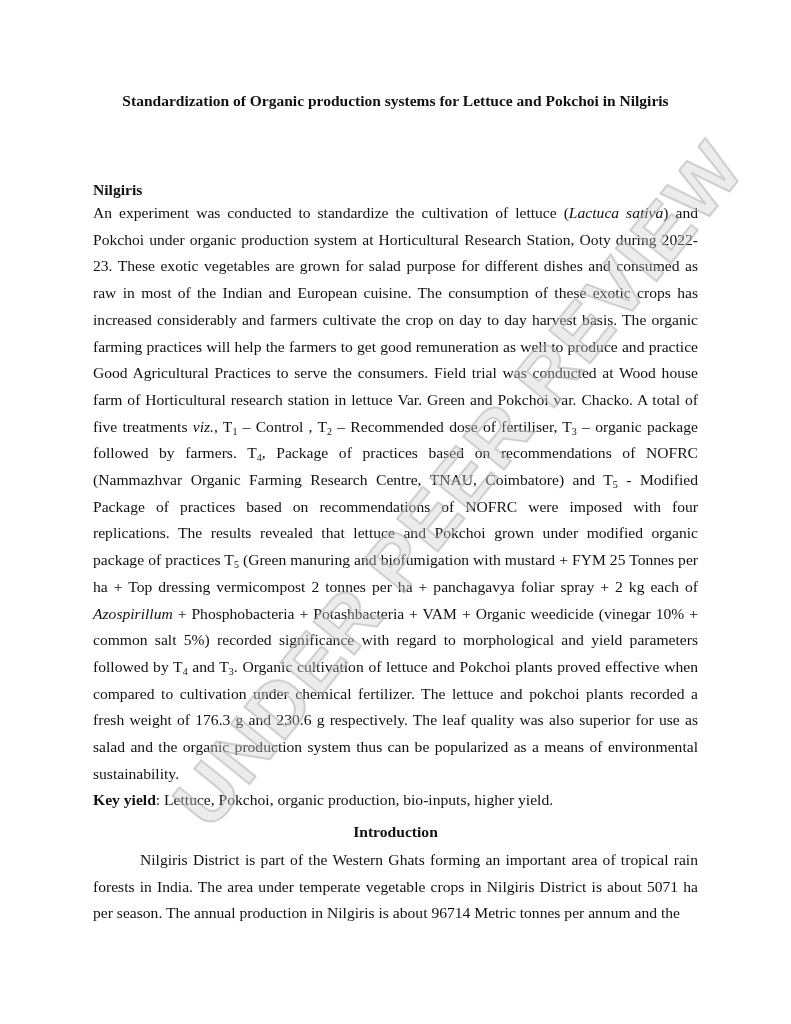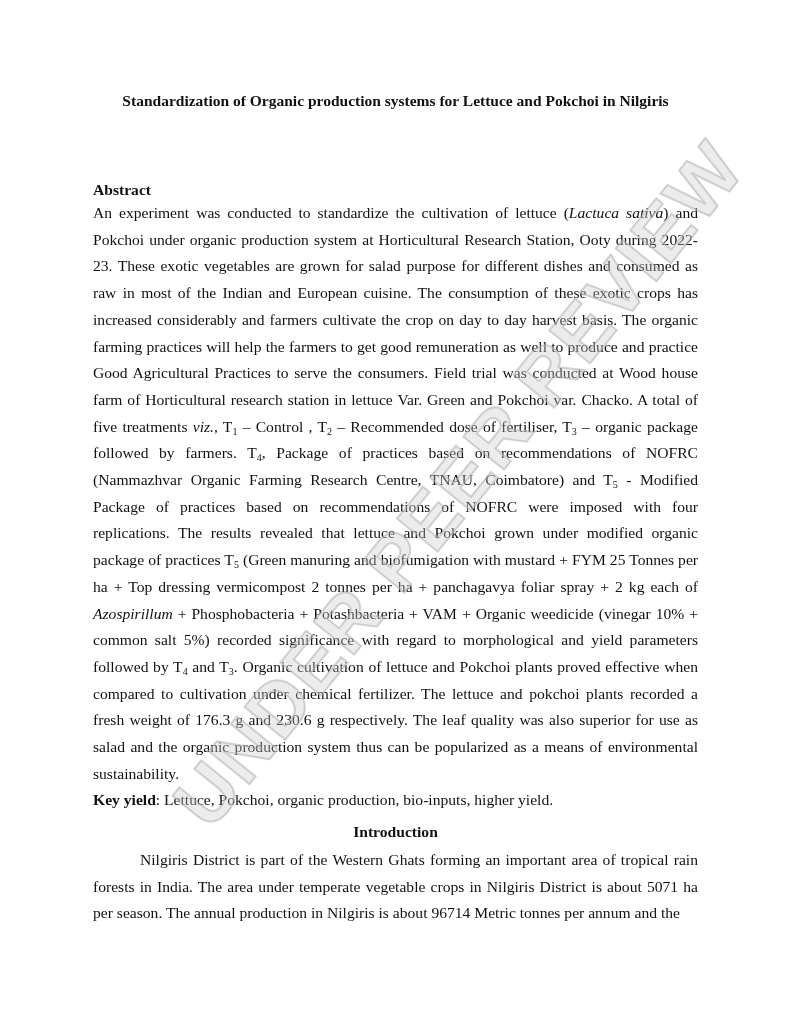--- a/index.html
+++ b/index.html
@@ -25,21 +25,21 @@
                color: rgba(200,200,200,0.35); -webkit-text-stroke: 2px rgba(175,175,175,0.55);
                text-align: center; pointer-events: none; white-space: nowrap; }
 </style>
 </head>
 <body>
 
 <div class="page">
 
   <div class="title">Standardization of Organic production systems for Lettuce and Pokchoi in Nilgiris</div>
 
-  <div class="col heading abstract-heading">Abstract</div>
+  <div class="col heading abstract-heading">Nilgiris</div>
 
   <div class="col abstract">
     <p><span>An experiment was conducted to standardize the cultivation of lettuce (</span><i>Lactuca sativa</i><span>) and Pokchoi under organic production system at Horticultural Research Station, Ooty during 2022-23. These exotic vegetables are grown for salad purpose for different dishes and consumed as raw in most of the Indian and European cuisine. The consumption of these exotic crops has increased considerably and farmers cultivate the crop on day to day harvest basis. The organic farming practices will help the farmers to get good remuneration as well to produce and practice Good Agricultural Practices to serve the consumers. Field trial was conducted at Wood house farm of Horticultural research station in lettuce Var. Green and Pokchoi var. Chacko. A total of five treatments </span><i>viz.</i><span>, T</span><sub>1</sub><span> – Control , T</span><sub>2</sub><span> – Recommended dose of fertiliser, T</span><sub>3</sub><span> – organic package followed by farmers. T</span><sub>4</sub><span>, Package of practices based on recommendations of NOFRC (Nammazhvar Organic Farming Research Centre, TNAU, Coimbatore) and T</span><sub>5</sub><span> - Modified Package of practices based on recommendations of NOFRC were imposed with four replications. The results revealed that lettuce and Pokchoi grown under modified organic package of practices T</span><sub>5</sub><span> (Green manuring and biofumigation with mustard + FYM 25 Tonnes per ha + Top dressing vermicompost 2 tonnes per ha + panchagavya foliar spray + 2 kg each of </span><i>Azospirillum</i><span> + Phosphobacteria + Potashbacteria + VAM + Organic weedicide (vinegar 10% + common salt 5%) recorded significance with regard to morphological and yield parameters followed by T</span><sub>4</sub><span> and T</span><sub>3</sub><span>. Organic cultivation of lettuce and Pokchoi plants proved effective when compared to cultivation under chemical fertilizer. The lettuce and pokchoi plants recorded a fresh weight of 176.3 g and 230.6 g respectively. The leaf quality was also superior for use as salad and the organic production system thus can be popularized as a means of environmental sustainability.</span></p>
     <p class="kw"><b>Key yield</b><span>: Lettuce, Pokchoi, organic production, bio-inputs, higher yield.</span></p>
   </div>
 
   <div class="col heading intro-heading">Introduction</div>
 
   <div class="col intro">
     <p>Nilgiris District is part of the Western Ghats forming an important area of tropical rain forests in India. The area under temperate vegetable crops in Nilgiris District is about 5071 ha per season. The annual production in Nilgiris is about 96714 Metric tonnes per annum and the</p>

